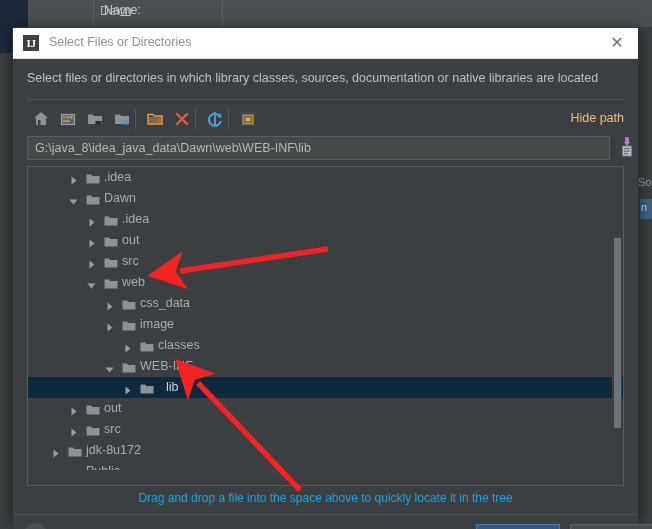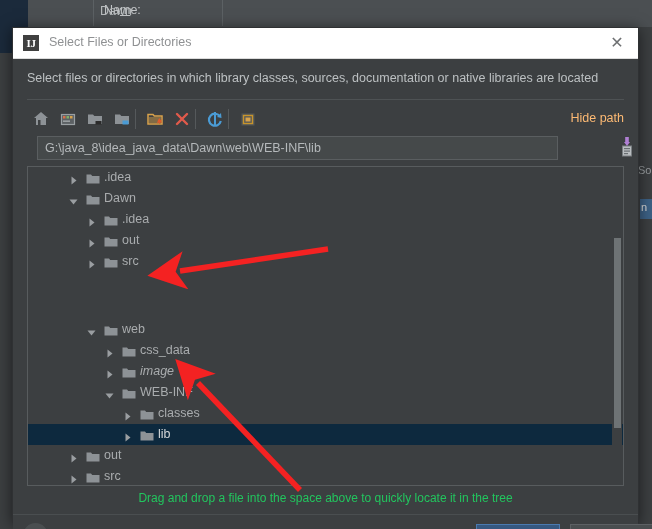--- a/index.html
+++ b/index.html
@@ -46,21 +46,21 @@
   }
   .bg-body {
     position:absolute; left:0; top:27px; width:652px; height:502px;
     background:#3c3f41;
   }
   .bg-rightpanel {
     position:absolute; left:636px; top:27px; width:16px; height:502px;
     background:#3c3f41; border-left:1px solid #323232;
   }
   .bg-right-text {
-    position:absolute; left:638px; top:164px;
+    position:absolute; left:638px; top:176px;
     font-size:11px; color:#9a9ea1;
   }
   .bg-right-blue {
     position:absolute; left:640px; top:199px; width:12px; height:20px;
     background:#3d6185;
   }
   .bg-right-bluetext {
     position:absolute; left:641px; top:201px;
     font-size:11px; color:#dcdcdc;
   }
@@ -115,22 +115,22 @@
     position:absolute; top:4px; width:1px; height:20px;
     background:#55595b;
   }
   .hide-path {
     position:absolute; right:14px; top:52px;
     font-size:12.5px; color:#fdba74; cursor:pointer;
   }
 
   
   .path-field {
-    position:absolute; left:24px; top:77px;
-    width:521px; height:24px;
+    position:absolute; left:14px; top:77px;
+    width:583px; height:24px;
     background:#45494a; border:1px solid #5a5e60;
     box-sizing:border-box; cursor:text;
   }
   .path-text {
     position:absolute; left:7px; top:4px;
     font-size:12.5px; color:#b5b9bb; white-space:nowrap;
   }
   .paste-btn {
     position:absolute; left:604px; top:76px; width:20px; height:24px;
     cursor:pointer;
@@ -152,35 +152,35 @@
   .twist {
     position:absolute; top:5px; width:11px; height:11px;
   }
   .tfolder {
     position:absolute; top:4px; width:14px; height:12px;
   }
   .tlabel {
     position:absolute; top:3px;
     font-size:12.5px; color:#a9acae;
   }
-  .trow.sel .tlabel { color:#d4d7d9; }
+  .trow.sel .tlabel { color:#d4d7d9;margin-left:8px; }
 
   
   .vscroll {
     position:absolute; right:1px; top:1px; width:10px; height:318px;
     background:#3c3f41;
   }
   .vthumb {
     position:absolute; left:2px; width:7px;
     background:#6e7375; cursor:pointer;
   }
 
   .drag-hint {
     position:absolute; left:0; top:432px; width:625px;
-    text-align:center; font-size:12px; color:#22c55e;
+    text-align:center; font-size:12px; color:#0ea5e9;
   }
 
   
   .footer {
     position:absolute; left:0; top:455px; width:625px; height:39px;
     background:#3c3f41; border-top:1px solid #4a4e50;
   }
   .help-btn {
     position:absolute; left:10px; top:8px;
     width:25px; height:25px; border-radius:50%;
@@ -363,64 +363,64 @@
             </div>
             <div class="trow" style="overflow: hidden;">
               <span class="twist" style="left: 58px;"><svg width="11" height="11" viewBox="0 0 11 11">
                   <path d="M3.5 1.5 L8.5 5.5 L3.5 9.5 Z" fill="#9a9ea1"></path>
                 </svg></span>
               <span class="tfolder" style="left: 76px;"><svg width="14" height="12" viewBox="0 0 14 12">
                   <path d="M0.5 1.5 L5 1.5 L6.2 3 L13.5 3 L13.5 10.5 L0.5 10.5 Z" fill="#8d9296"></path>
                 </svg></span>
               <span class="tlabel" style="left: 94px;">src</span>
             </div>
-            <div class="trow" style="overflow: hidden; margin-top: 47px;">
+            <div class="trow" style="overflow: hidden;">
               <span class="twist" style="left: 58px;"><svg width="11" height="11" viewBox="0 0 11 11">
                   <path d="M1.5 3.5 L9.5 3.5 L5.5 8.5 Z" fill="#9a9ea1"></path>
                 </svg></span>
               <span class="tfolder" style="left: 76px;"><svg width="14" height="12" viewBox="0 0 14 12">
                   <path d="M0.5 1.5 L5 1.5 L6.2 3 L13.5 3 L13.5 10.5 L0.5 10.5 Z" fill="#8d9296"></path>
                 </svg></span>
               <span class="tlabel" style="left: 94px;">web</span>
             </div>
             <div class="trow" style="overflow: hidden;">
               <span class="twist" style="left: 76px;"><svg width="11" height="11" viewBox="0 0 11 11">
                   <path d="M3.5 1.5 L8.5 5.5 L3.5 9.5 Z" fill="#9a9ea1"></path>
                 </svg></span>
               <span class="tfolder" style="left: 94px;"><svg width="14" height="12" viewBox="0 0 14 12">
                   <path d="M0.5 1.5 L5 1.5 L6.2 3 L13.5 3 L13.5 10.5 L0.5 10.5 Z" fill="#8d9296"></path>
                 </svg></span>
               <span class="tlabel" style="left: 112px;">css_data</span>
             </div>
-            <div class="trow" style="overflow: hidden; font-style: italic;">
+            <div class="trow" style="overflow: hidden;">
               <span class="twist" style="left: 76px;"><svg width="11" height="11" viewBox="0 0 11 11">
                   <path d="M3.5 1.5 L8.5 5.5 L3.5 9.5 Z" fill="#9a9ea1"></path>
                 </svg></span>
               <span class="tfolder" style="left: 94px;"><svg width="14" height="12" viewBox="0 0 14 12">
                   <path d="M0.5 1.5 L5 1.5 L6.2 3 L13.5 3 L13.5 10.5 L0.5 10.5 Z" fill="#8d9296"></path>
                 </svg></span>
               <span class="tlabel" style="left: 112px;">image</span>
+            </div>
+            <div class="trow" style="overflow: hidden;">
+              <span class="twist" style="left: 94px;"><svg width="11" height="11" viewBox="0 0 11 11">
+                  <path d="M3.5 1.5 L8.5 5.5 L3.5 9.5 Z" fill="#9a9ea1"></path>
+                </svg></span>
+              <span class="tfolder" style="left: 112px;"><svg width="14" height="12" viewBox="0 0 14 12">
+                  <path d="M0.5 1.5 L5 1.5 L6.2 3 L13.5 3 L13.5 10.5 L0.5 10.5 Z" fill="#8d9296"></path>
+                </svg></span>
+              <span class="tlabel" style="left: 130px;">classes</span>
             </div>
             <div class="trow" style="overflow: hidden;">
               <span class="twist" style="left: 76px;"><svg width="11" height="11" viewBox="0 0 11 11">
                   <path d="M1.5 3.5 L9.5 3.5 L5.5 8.5 Z" fill="#9a9ea1"></path>
                 </svg></span>
               <span class="tfolder" style="left: 94px;"><svg width="14" height="12" viewBox="0 0 14 12">
                   <path d="M0.5 1.5 L5 1.5 L6.2 3 L13.5 3 L13.5 10.5 L0.5 10.5 Z" fill="#8d9296"></path>
                 </svg></span>
               <span class="tlabel" style="left: 112px;">WEB-INF</span>
-            </div>
-            <div class="trow" style="overflow: hidden;">
-              <span class="twist" style="left: 94px;"><svg width="11" height="11" viewBox="0 0 11 11">
-                  <path d="M3.5 1.5 L8.5 5.5 L3.5 9.5 Z" fill="#9a9ea1"></path>
-                </svg></span>
-              <span class="tfolder" style="left: 112px;"><svg width="14" height="12" viewBox="0 0 14 12">
-                  <path d="M0.5 1.5 L5 1.5 L6.2 3 L13.5 3 L13.5 10.5 L0.5 10.5 Z" fill="#8d9296"></path>
-                </svg></span>
-              <span class="tlabel" style="left: 130px;">classes</span>
             </div>
             <div class="trow sel" style="overflow: hidden;">
               <span class="twist" style="left: 94px;"><svg width="11" height="11" viewBox="0 0 11 11">
                   <path d="M3.5 1.5 L8.5 5.5 L3.5 9.5 Z" fill="#9a9ea1"></path>
                 </svg></span>
               <span class="tfolder" style="left: 112px;"><svg width="14" height="12" viewBox="0 0 14 12">
                   <path d="M0.5 1.5 L5 1.5 L6.2 3 L13.5 3 L13.5 10.5 L0.5 10.5 Z" fill="#8d9296"></path>
                 </svg></span>
               <span class="tlabel" style="left: 130px;">lib</span>
             </div>

